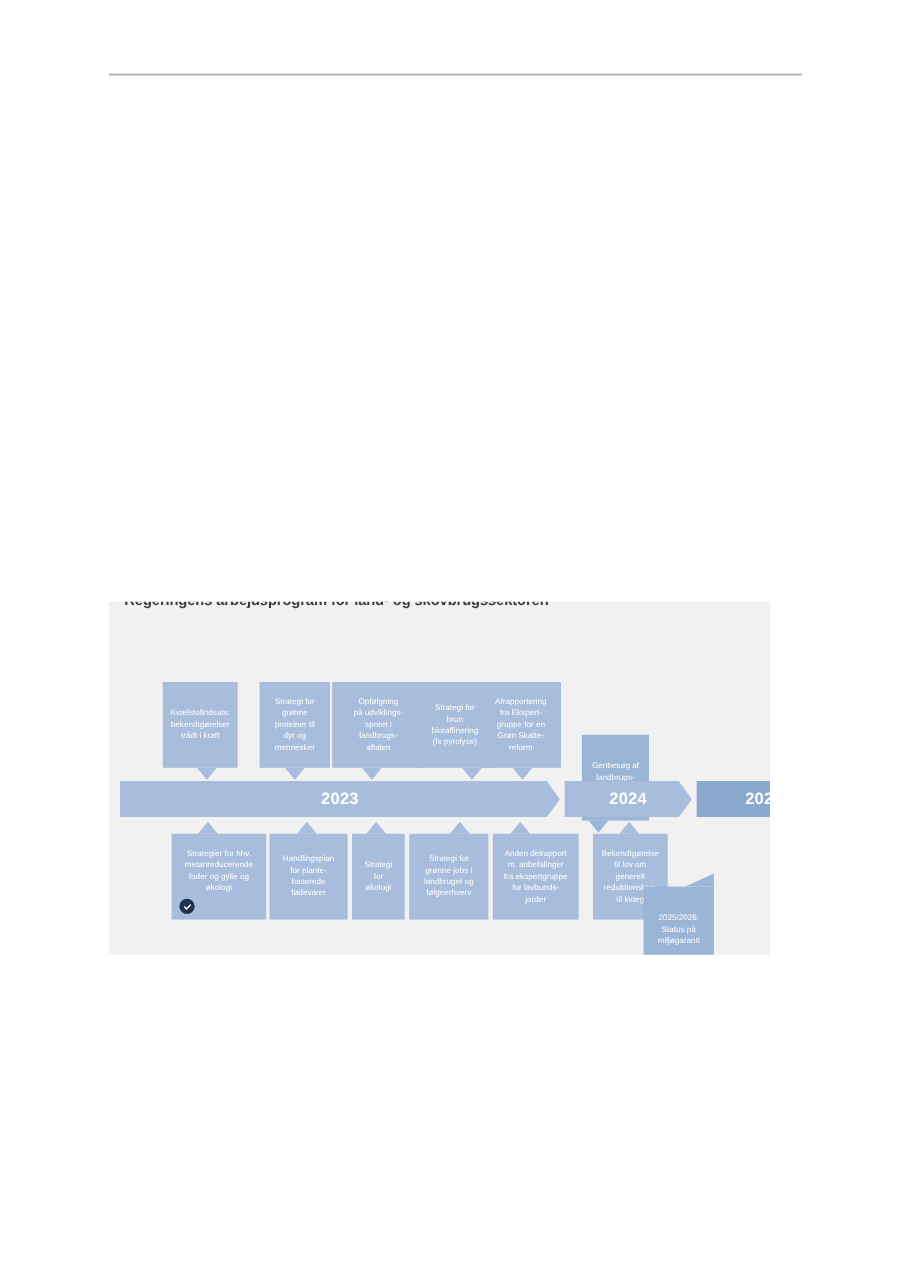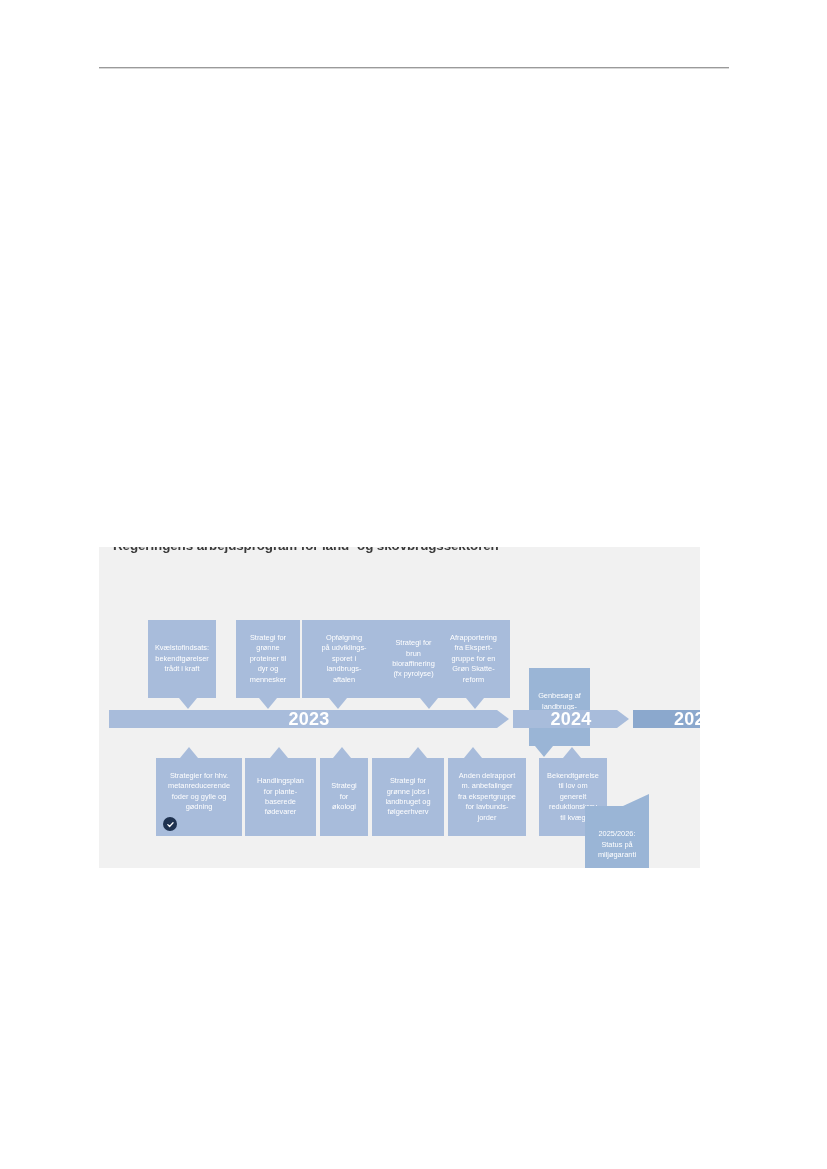--- a/index.html
+++ b/index.html
@@ -127,26 +127,26 @@
   .year-bar {
     position: absolute;
     left: 10px;
     top: 163px;
     width: 591px;
     height: 33px;
   }
   .seg {
     position: absolute;
     top: 0;
-    height: 18px;
+    height: 33px;
     display: flex;
     align-items: center;
     justify-content: center;
     color: #ffffff;
-    font-size: 18px;
+    font-size: 15px;
     font-weight: bold;
     letter-spacing: 0.2px;
   }
   .seg-label { position: relative; z-index: 2; }
 
   .seg-2023 {
     left: 0;
     width: 400px;
     background: #a8bcdb;
     clip-path: polygon(0 0, 388px 0, 400px 50%, 388px 100%, 0 100%);
@@ -254,21 +254,21 @@
         <span class="seg-label">2025</span>
       </div>
     </div>
 
     <div class="row row-bottom">
 
       <div class="card" style="left:57px; width:86px; height:78px; padding-bottom:14px;">
         <span class="card-text">Strategier for hhv.
 metanreducerende
 foder og gylle og
-gødning</span>
+økologi</span>
         <span class="ptr ptr-up" style="left:24px;"></span>
         <span class="check-badge">
           <svg width="9" height="9" viewBox="0 0 12 12" aria-hidden="true">
             <path d="M2.4 6.2 L4.8 8.6 L9.4 3.6" fill="none" stroke="#ffffff" stroke-width="1.7" stroke-linecap="round" stroke-linejoin="round"></path>
           </svg>
         </span>
       </div>
 
       <div class="card" style="left:146px; width:71px; height:78px;">
         <span class="card-text">Handlingsplan

